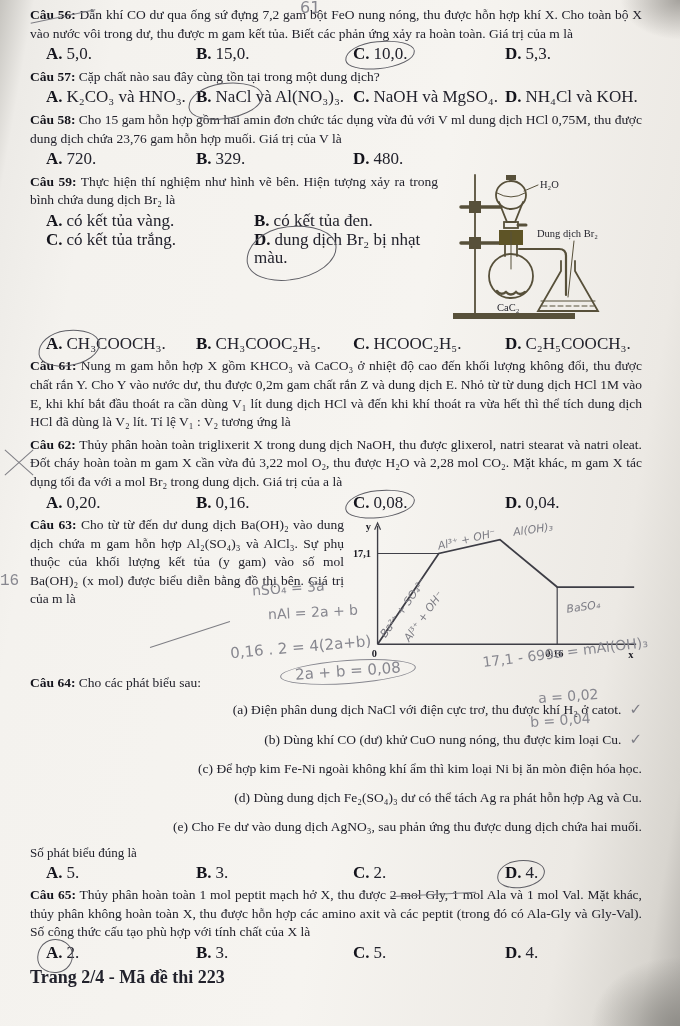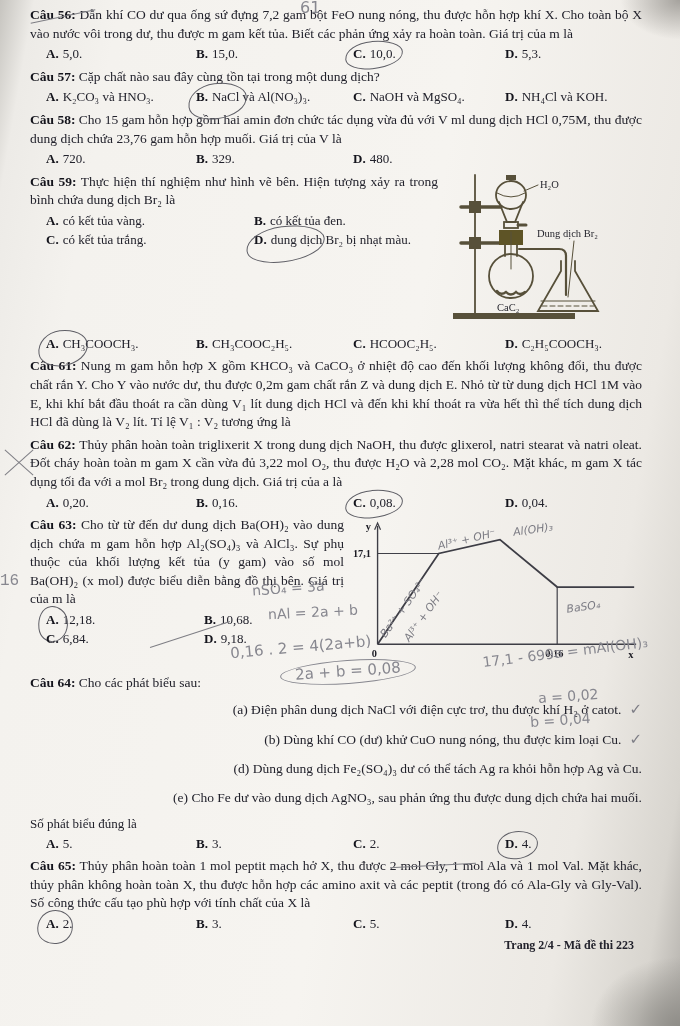--- a/index.html
+++ b/index.html
@@ -5,41 +5,41 @@
   html,body{margin:0;padding:0;background:#98968f;}
   .page{position:relative;width:680px;height:1026px;overflow:hidden;
     background:linear-gradient(100deg,#c6c4bf 0%,#edebe7 4%,#f4f2ee 14%,#f6f4f0 55%,#ece9e4 84%,#d8d5cf 95%,#b3b0ab 100%);
     font-family:"Liberation Serif",serif;color:#22222c;}
   .shade-tr{position:absolute;right:0;top:0;width:60px;height:40px;background:radial-gradient(ellipse at top right,#a5a29d 0%,rgba(165,162,157,0) 70%);}
   .shade-br{position:absolute;right:0;bottom:0;width:90px;height:70px;background:radial-gradient(ellipse at bottom right,#8f8d88 0%,rgba(143,141,136,0) 70%);}
   .content{position:absolute;left:30px;top:6px;width:612px;}
   .q{margin:0 0 4px 0;}
   .qtext{margin:0;font-size:13.5px;line-height:18.6px;text-align:justify;}
   .qlabel{font-weight:bold;color:#14141c;}
-  .opts{display:grid;padding-left:16px;font-size:13px;line-height:18.6px;margin:2px 0 2px 0;}
+  .opts{display:grid;padding-left:16px;font-size:17px;line-height:18.6px;margin:2px 0 2px 0;}
   .o4{grid-template-columns:150px 157px 152px 1fr;}
   .o2{grid-template-columns:208px 1fr;max-width:430px;}
   .o2b{grid-template-columns:158px 1fr;max-width:330px;}
   .okey{font-weight:bold;margin-right:4px;color:#14141c;}
   .ow{position:relative;display:inline-block;}
   .cir::after,.cirk::after{content:"";position:absolute;border:1.7px solid #5f5f66;border-radius:48% 52% 55% 45% / 58% 46% 54% 42%;pointer-events:none;}
   .cir::after{left:-8px;right:-7px;top:-4px;bottom:-5px;transform:rotate(-5deg);}
   .cirk::after{left:-8px;right:55%;top:-5px;bottom:-12px;transform:rotate(-7deg);}
   .cirk2::after{content:"";position:absolute;border:1.7px solid #5f5f66;border-radius:50% 50% 48% 52%/56% 48% 52% 44%;left:-9px;width:34px;top:-5px;height:32px;transform:rotate(-8deg);pointer-events:none;}
   .clearfix::after{content:"";display:block;clear:both;}
   .fig{float:right;position:relative;}
   .appa{width:198px;height:158px;margin:-4px 0 0 6px;}
   .gph{width:292px;height:150px;margin:0 0 0 6px;}
   .stmt{margin:3px 0 0 0;padding-left:30px;font-size:13.5px;line-height:26px;text-align:right;}
   .closing{margin:3px 0 0 0;font-size:13px;line-height:19px;}
   .check{color:#7c7c84;font-weight:bold;font-size:15px;font-family:"DejaVu Sans",sans-serif;margin-left:8px;}
   .hw{position:absolute;font-family:"DejaVu Sans",sans-serif;color:#87878f;white-space:nowrap;z-index:5;}
   .hw-ellipse{border:1.8px solid #87878f;border-radius:50%;padding:1px 14px 3px 14px;}
   .stroke{position:absolute;height:0;border-top:1.6px solid #7e7e84;z-index:4;}
-  .footer{font-size:12px;font-weight:bold;text-align:right;margin:4px 8px 0 0;}
+  .footer{font-size:18px;font-weight:bold;text-align:left;margin:4px 8px 0 0;}
   svg text{font-family:"Liberation Serif",serif;}
   .svglab{font-size:10.5px;fill:#26262e;}
   .svgtick{font-size:10.5px;font-weight:bold;fill:#1c1c24;}
   .svghw{font-size:11px;fill:#7b7b83;font-style:italic;font-family:"DejaVu Sans",sans-serif;}
 </style>
 </head>
 <body>
 
 <div class="page">
   <div class="shade-tr"></div>
@@ -171,42 +171,37 @@
           <text class="svgtick" x="196" y="143">0,16</text>
           <text class="svgtick" x="20" y="143">0</text>
           <text class="svghw" transform="translate(34,124) rotate(-54)">Ba²⁺ + SO₄²⁻</text>
           <text class="svghw" transform="translate(58,128) rotate(-54)">Al³⁺ + OH⁻</text>
           <text class="svghw" transform="translate(88,34) rotate(-13)">Al³⁺ + OH⁻</text>
           <text class="svghw" transform="translate(164,20) rotate(-8)">Al(OH)₃</text>
           <text class="svghw" transform="translate(218,98) rotate(-8)">BaSO₄</text>
         </svg>
       </div>
       <p class="qtext"><span class="qlabel">Câu 63:</span> <span>Cho từ từ đến dư dung dịch Ba(OH)₂ vào dung dịch chứa m gam hỗn hợp Al₂(SO₄)₃ và AlCl₃. Sự phụ thuộc của khối lượng kết tủa (y gam) vào số mol Ba(OH)₂ (x mol) được biểu diễn bằng đồ thị bên. Giá trị của m là</span></p>
-      <div class="opts o2b">
-        <span class="opt"><span class="ow cirk"><b class="okey">A.</b><span>12,18.</span></span></span>
-        <span class="opt"><span class="ow"><b class="okey">B.</b><span>10,68.</span></span></span>
-        <span class="opt"><span class="ow"><b class="okey">C.</b><span>6,84.</span></span></span>
-        <span class="opt"><span class="ow"><b class="okey">D.</b><span>9,18.</span></span></span>
-      </div>
 
       <div class="hw" style="left:222px;top:64px;font-size:14px;transform:rotate(-4deg);">nSO₄ = 3a</div>
       <div class="hw" style="left:238px;top:88px;font-size:14px;transform:rotate(-3deg);">nAl = 2a + b</div>
       <div class="hw" style="left:200px;top:122px;font-size:15px;transform:rotate(-5deg);">0,16 . 2 = 4(2a+b)</div>
       <div class="hw hw-ellipse" style="left:250px;top:144px;font-size:15px;transform:rotate(-4deg);">2a + b = 0,08</div>
       <div class="hw" style="left:452px;top:128px;font-size:14px;transform:rotate(-7deg);">17,1 - 699a = mAl(OH)₃</div>
       <div class="hw" style="left:508px;top:172px;font-size:14px;transform:rotate(-4deg);">a = 0,02</div>
       <div class="hw" style="left:500px;top:196px;font-size:14px;transform:rotate(-4deg);">b = 0,04</div>
       <div class="stroke" style="left:118px;top:118px;width:84px;transform:rotate(-18deg);"></div>
     </div>
 
     <div class="q">
       <p class="qtext"><span class="qlabel">Câu 64:</span> <span>Cho các phát biểu sau:</span></p>
       <p class="stmt"><span>(a) Điện phân dung dịch NaCl với điện cực trơ, thu được khí H₂ ở catot.</span><span class="check">✓</span></p>
       <p class="stmt"><span>(b) Dùng khí CO (dư) khử CuO nung nóng, thu được kim loại Cu.</span><span class="check">✓</span></p>
-      <p class="stmt"><span>(d) Dùng dung dịch Fe₂(SO₄)₃ dư có thể tách Ag ra khỏi hỗn hợp Ag và Cu.</span></p>
+      <p class="stmt"><span>(c) Để hợp kim Fe-Ni ngoài không khí ẩm thì kim loại Ni bị ăn mòn điện hóa học.</span></p>
+      <p class="stmt"><span>(d) Dùng dung dịch Fe₂(SO₄)₃ dư có thể tách Ag ra phát hỗn hợp Ag và Cu.</span></p>
       <p class="stmt"><span>(e) Cho Fe dư vào dung dịch AgNO₃, sau phản ứng thu được dung dịch chứa hai muối.</span></p>
       <p class="closing">Số phát biểu đúng là</p>
       <div class="opts o4">
         <span class="opt"><span class="ow"><b class="okey">A.</b><span>5.</span></span></span>
         <span class="opt"><span class="ow"><b class="okey">B.</b><span>3.</span></span></span>
         <span class="opt"><span class="ow"><b class="okey">C.</b><span>2.</span></span></span>
         <span class="opt"><span class="ow cir"><b class="okey">D.</b><span>4.</span></span></span>
       </div>
     </div>
 

